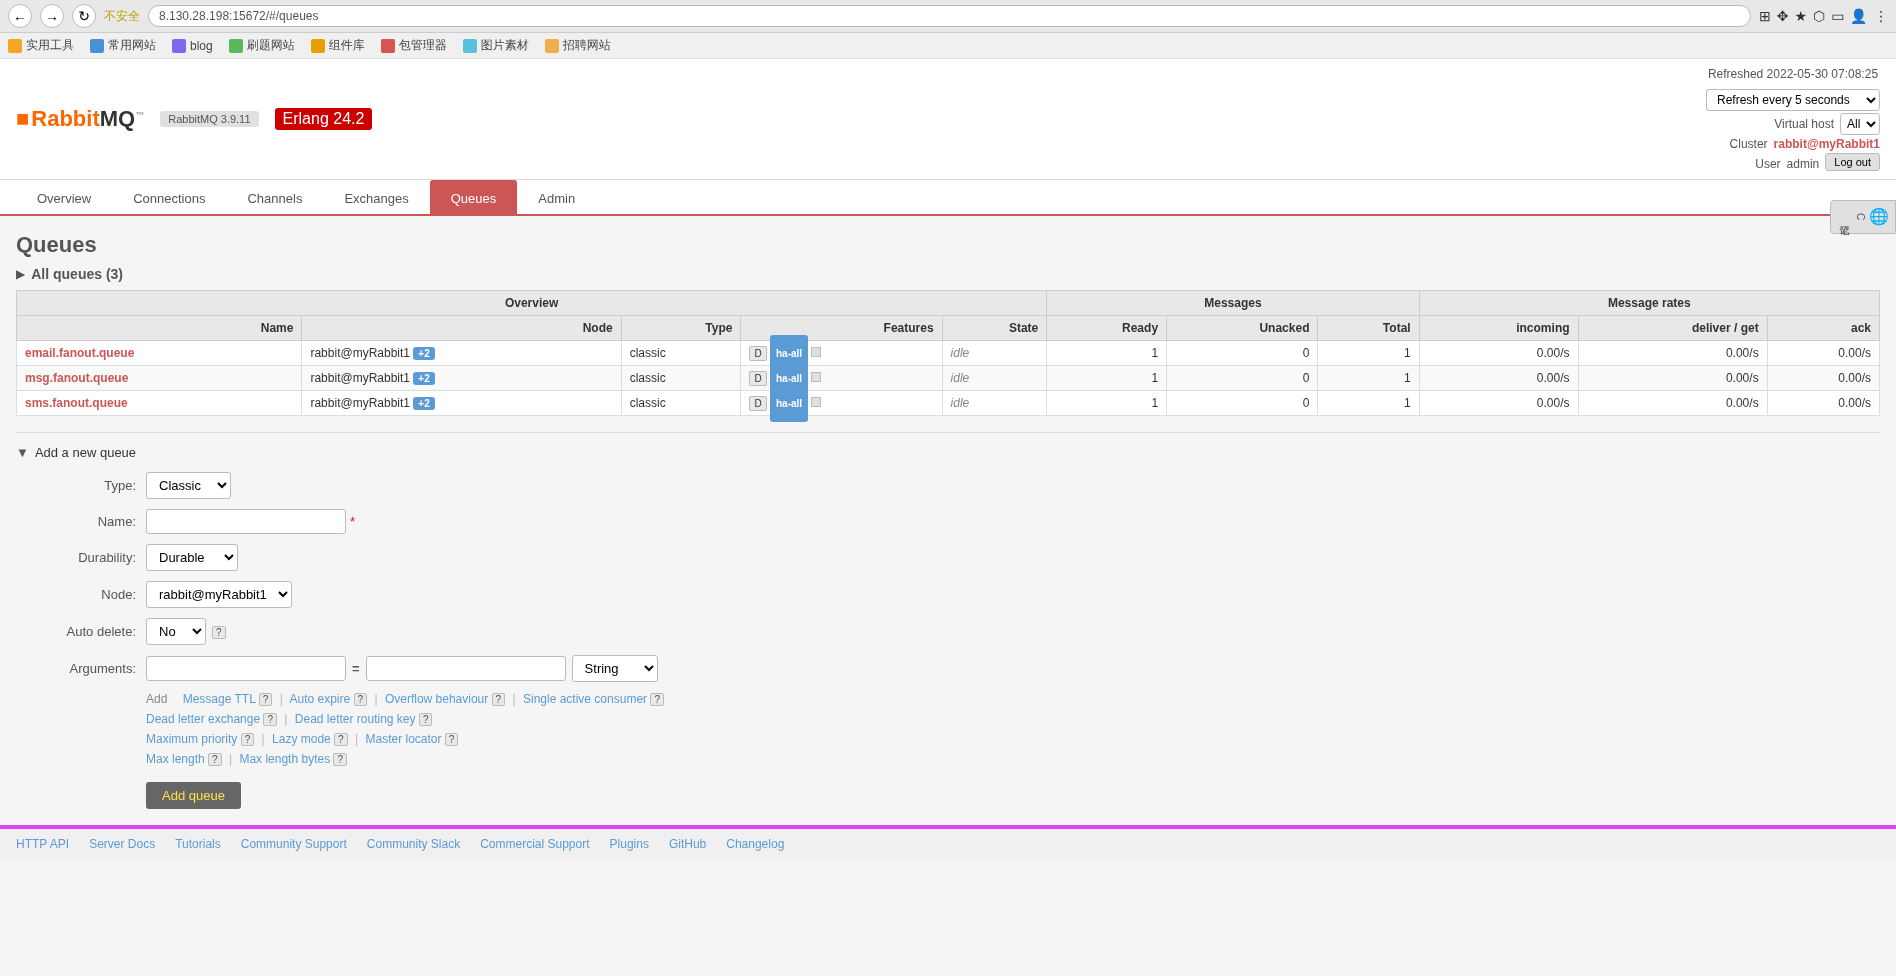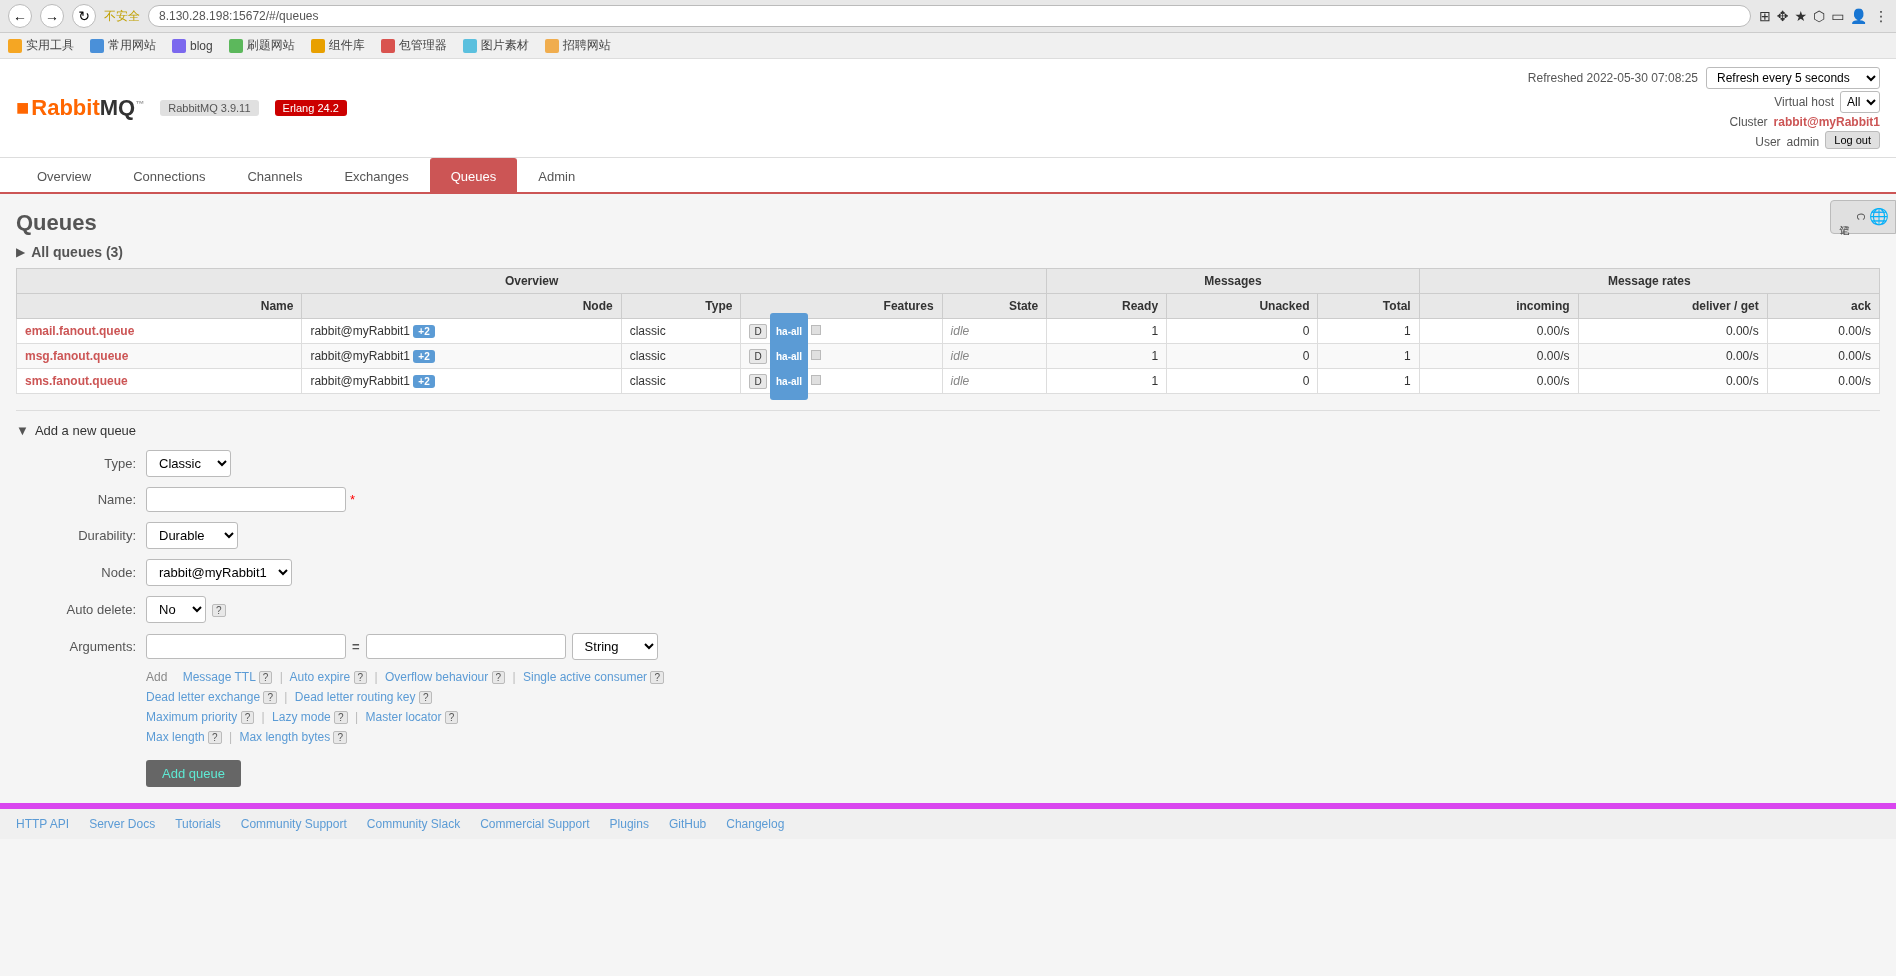--- a/index.html
+++ b/index.html
@@ -38,24 +38,24 @@
     .logo { display: flex; align-items: center; }
     .logo-icon { color: #f60; font-size: 22px; font-weight: bold; }
     .logo-text { font-size: 22px; font-weight: bold; }
     .logo-text .rabbit { color: #f60; }
     .logo-text .mq { color: #333; }
     .logo-tm { font-size: 9px; vertical-align: super; color: #999; }
     .version-badge {
       background: #e0e0e0; border-radius: 3px; padding: 2px 8px; font-size: 11px; color: #555;
     }
     .erlang-badge {
-      background: #c00; color: #fff; border-radius: 3px; padding: 2px 8px; font-size: 11px;
+      background: #c00; color: #fff; border-radius: 3px; padding: 2px 8px; font-size: 16px;
     }
     .header-right { text-align: right; font-size: 12px; color: #555; display: flex; flex-direction: column; align-items: flex-end; gap: 2px; }
-    .refresh-row { display: flex; align-items: center; gap: 8px; }
+    .refresh-row { display: flex; align-items: center; gap: 8px; flex-direction: column; }
     .refresh-select { border: 1px solid #bbb; border-radius: 3px; padding: 2px 6px; font-size: 12px; background: #fff; }
     .virtual-host-row { display: flex; align-items: center; gap: 6px; }
     .virtual-host-select { border: 1px solid #bbb; border-radius: 3px; padding: 2px 2px; font-size: 12px; background: #fff; }
     .cluster-row, .user-row { display: flex; align-items: flex-end; gap: 6px; }
     .cluster-name { color: #c55; font-weight: bold; }
     .log-out-btn { background: #e0e0e0; border: 1px solid #bbb; border-radius: 3px; padding: 2px 8px; font-size: 11px; cursor: pointer; }
 
     
     .nav-tabs {
       background: #fff;
@@ -132,27 +132,27 @@
     .equals-sign { font-weight: bold; color: #555; }
     .add-args-row { margin-left: 130px; margin-top: 4px; font-size: 12px; color: #555; }
     .add-label { color: #888; margin-right: 12px; }
     .arg-link { color: #5b9bd5; cursor: pointer; text-decoration: none; }
     .help-btn {
       background: #e8e8e8; border: 1px solid #bbb; border-radius: 2px;
       padding: 0 3px; font-size: 10px; cursor: pointer; color: #555;
     }
     .pipe-sep { color: #bbb; margin: 0 4px; }
     .add-queue-btn {
-      background: #666; color: #5eead4; border: none; border-radius: 3px;
+      background: #666; color: #fde047; border: none; border-radius: 3px;
       padding: 6px 16px; font-size: 13px; cursor: pointer; margin-left: 130px;
     }
 
     
     .footer {
-      background: #f0f0f0; border-top: 6px solid #d946ef;
+      background: #f0f0f0; border-top: 4px solid #d946ef;
       padding: 8px 16px; display: flex; gap: 20px; align-items: center;
       font-size: 12px; flex-wrap: wrap;
     }
     .footer a { color: #5b9bd5; text-decoration: none; cursor: pointer; }
 
     
     .side-panel {
       position: fixed; right: 0; top: 200px;
       background: #e0e0e0; border: 1px solid #bbb; border-radius: 4px 0 0 4px;
       padding: 6px; font-size: 10px; color: #555; writing-mode: vertical-rl;

